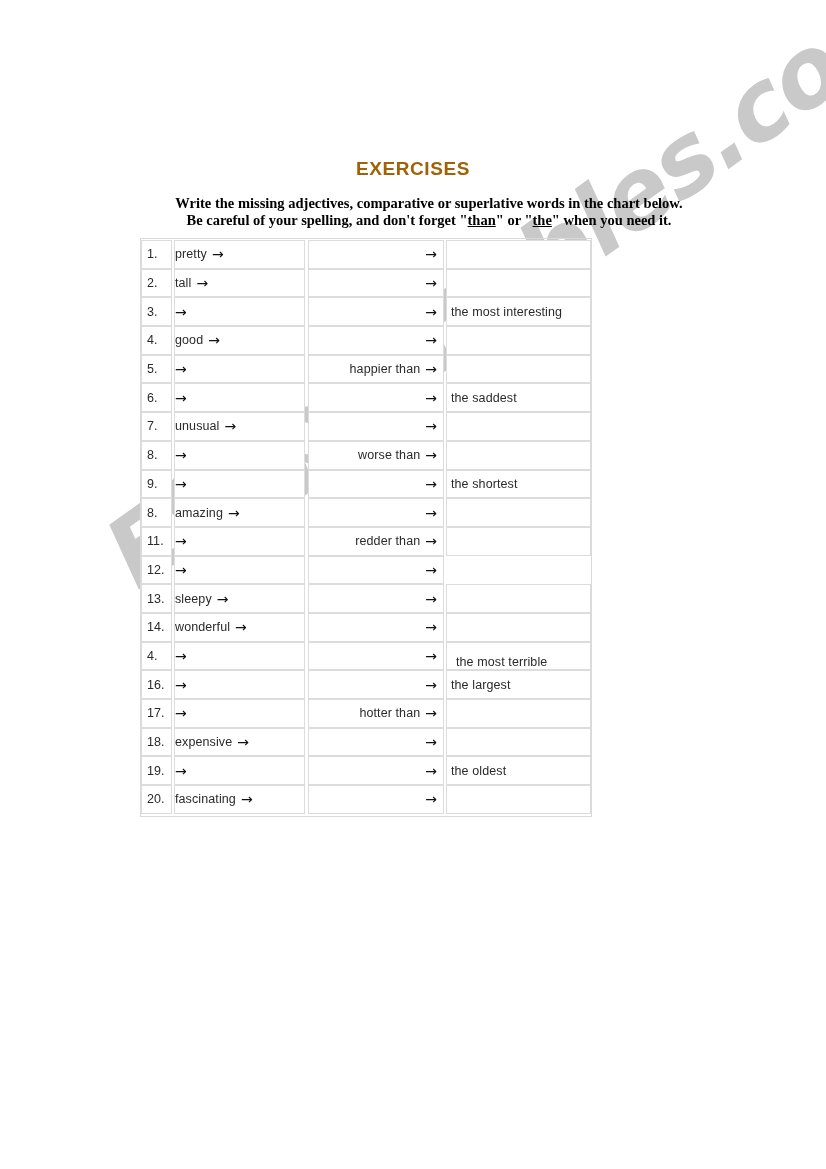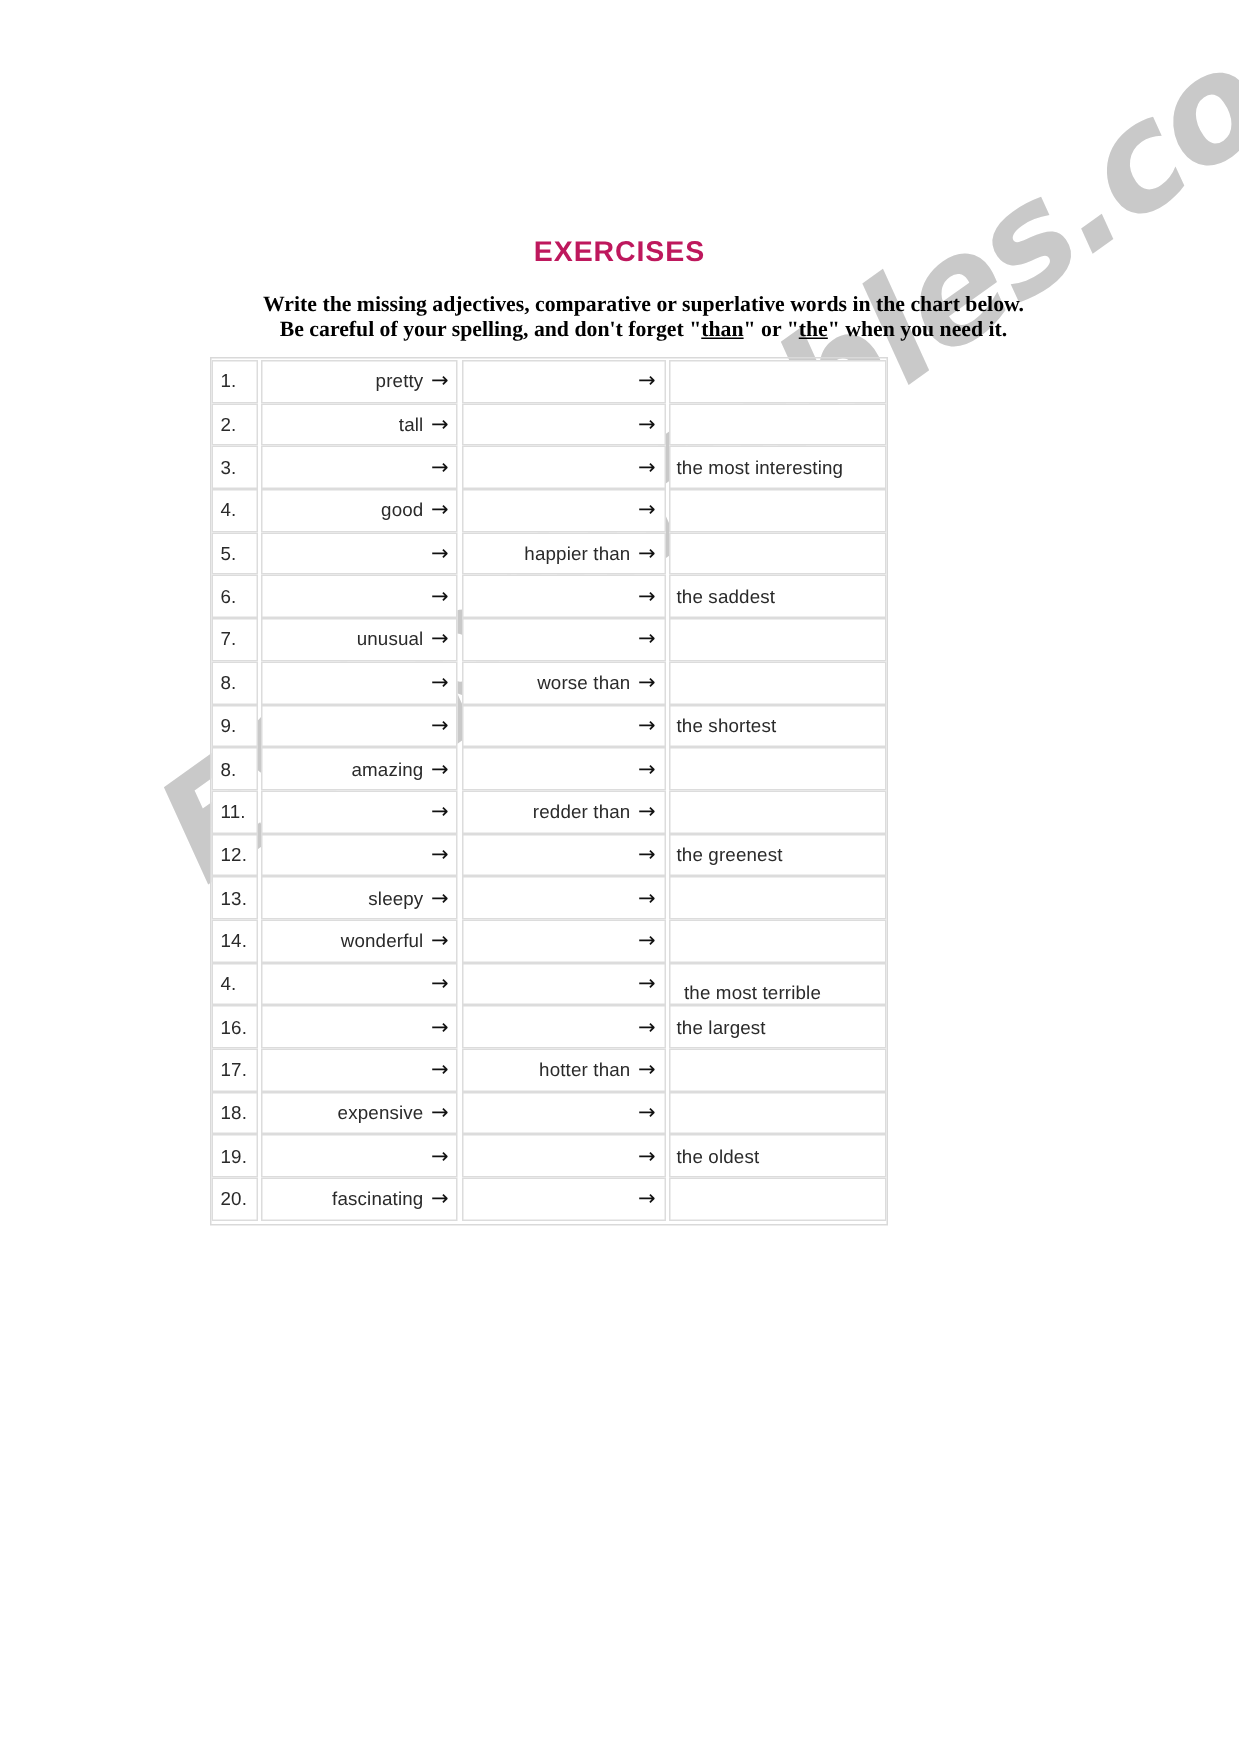--- a/index.html
+++ b/index.html
@@ -45,21 +45,21 @@
   #title {
     position: absolute;
     left: 0px;
     top: 158px;
     width: 826px;
     text-align: center;
     font-family: "Liberation Sans", sans-serif;
     font-size: 19px;
     font-weight: bold;
     letter-spacing: 0.6px;
-    color: #be185d;
+    color: #a16207;
     z-index: 3;
   }
 
   
   #instructions {
     position: absolute;
     left: 16px;
     top: 195px;
     width: 826px;
     text-align: center;
@@ -111,21 +111,20 @@
   .c-num {
     width: 31px;
     flex: 0 0 31px;
     justify-content: flex-start;
     padding-left: 5px;
     margin-left: 0px;
   }
   .c-adj {
     width: 131px;
     flex: 0 0 131px;
-    justify-content: flex-end;
     padding-right: 5px;
     margin-left: 2px;
   }
   .c-comp {
     width: 136px;
     flex: 0 0 136px;
     justify-content: flex-end;
     padding-right: 6px;
     margin-left: 3px;
   }
@@ -323,23 +322,20 @@
       <div class="row">
         <div class="cell c-num">
           <span class="word">12.</span>
         </div>
         <div class="cell c-adj empty-arrow">
           <span class="arrow">→</span>
         </div>
         <div class="cell c-comp empty-arrow">
           <span class="arrow">→</span>
         </div>
-        <div class="cell c-sup">
-          <span class="word">the greenest</span>
-        </div>
       </div>
       <div class="row">
         <div class="cell c-num">
           <span class="word">13.</span>
         </div>
         <div class="cell c-adj">
           <span class="word">sleepy</span>
           <span class="arrow">→</span>
         </div>
         <div class="cell c-comp empty-arrow">

